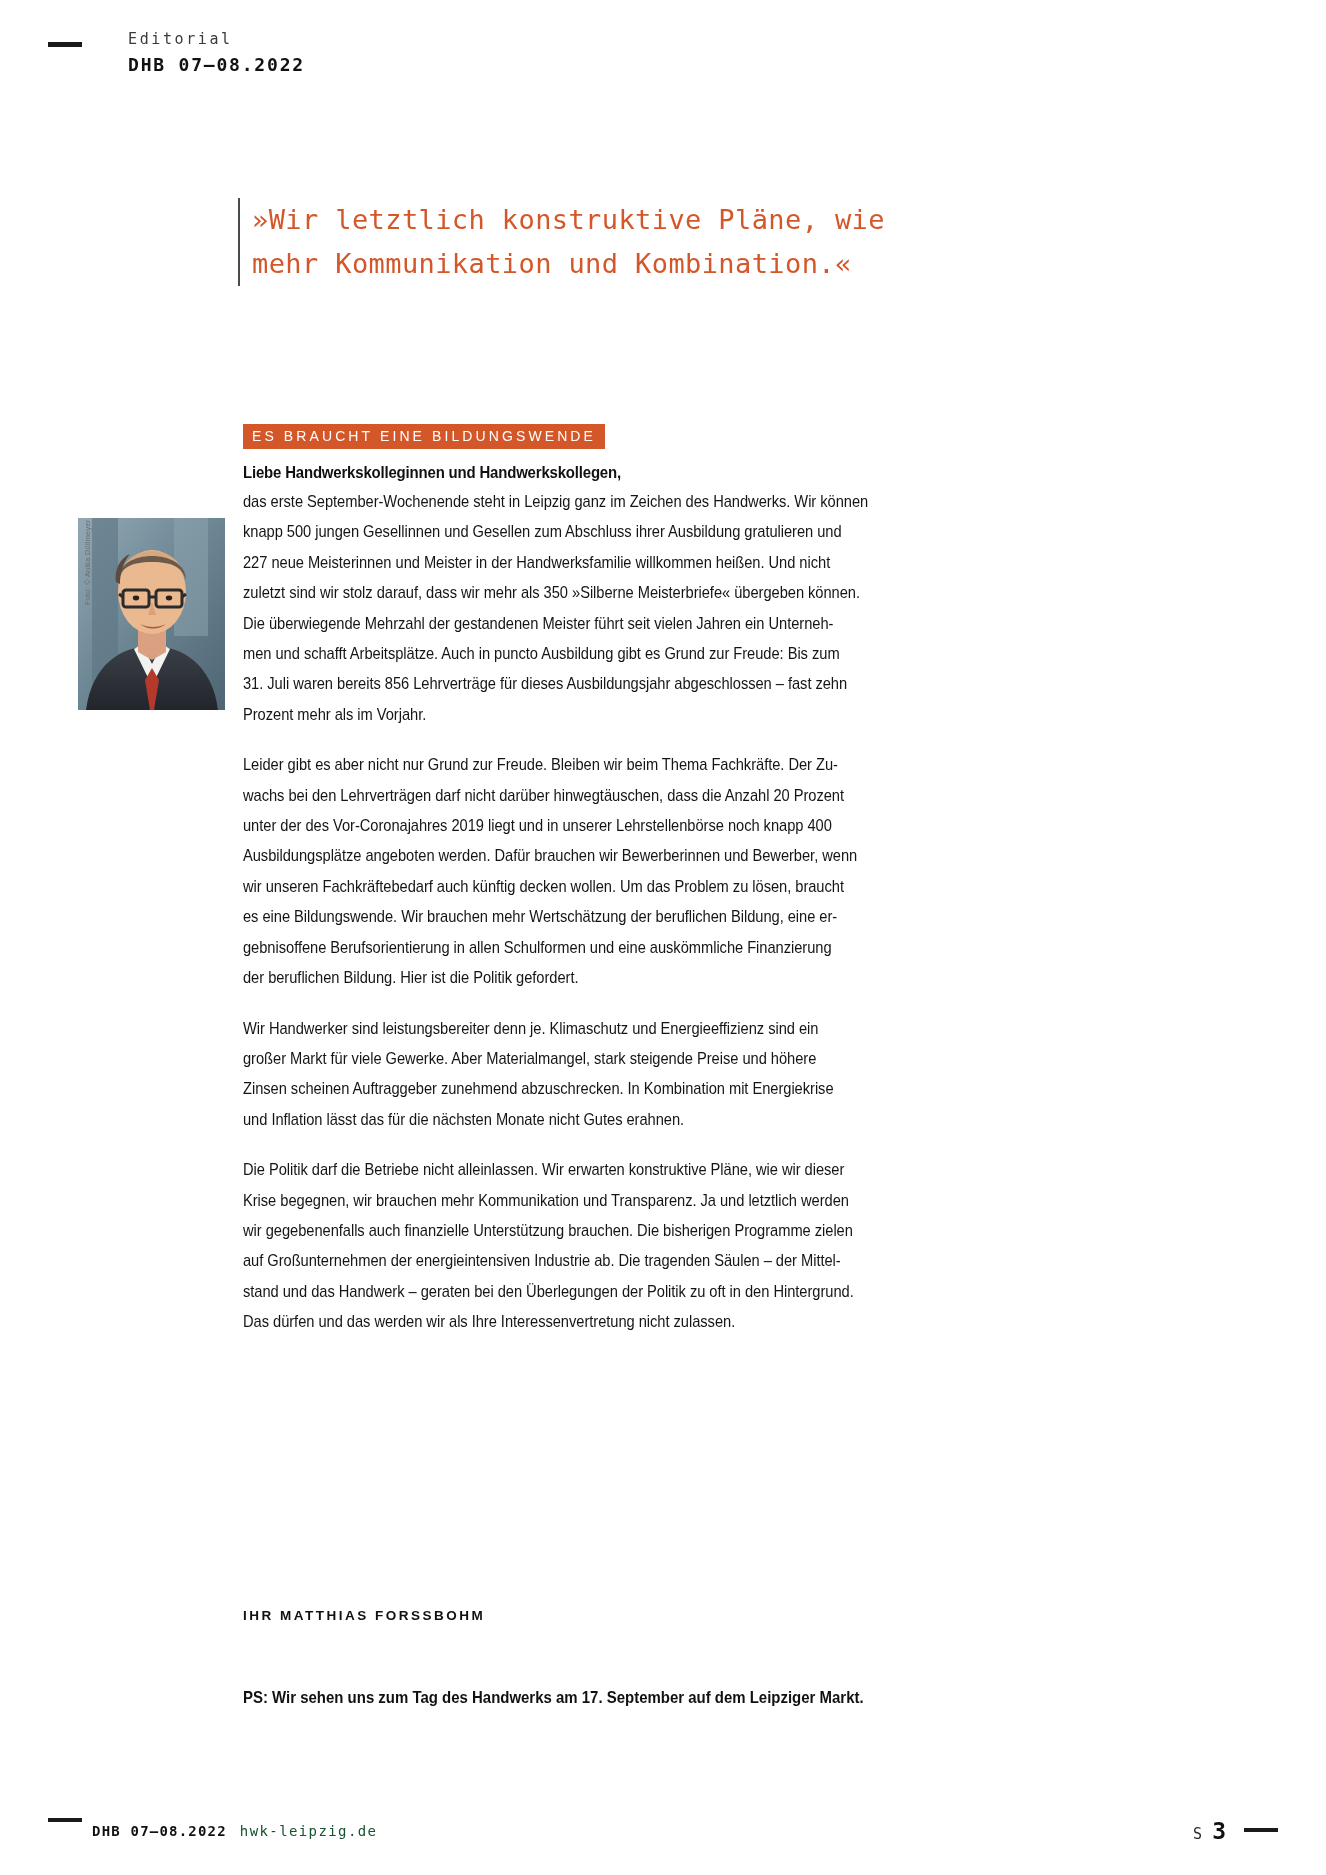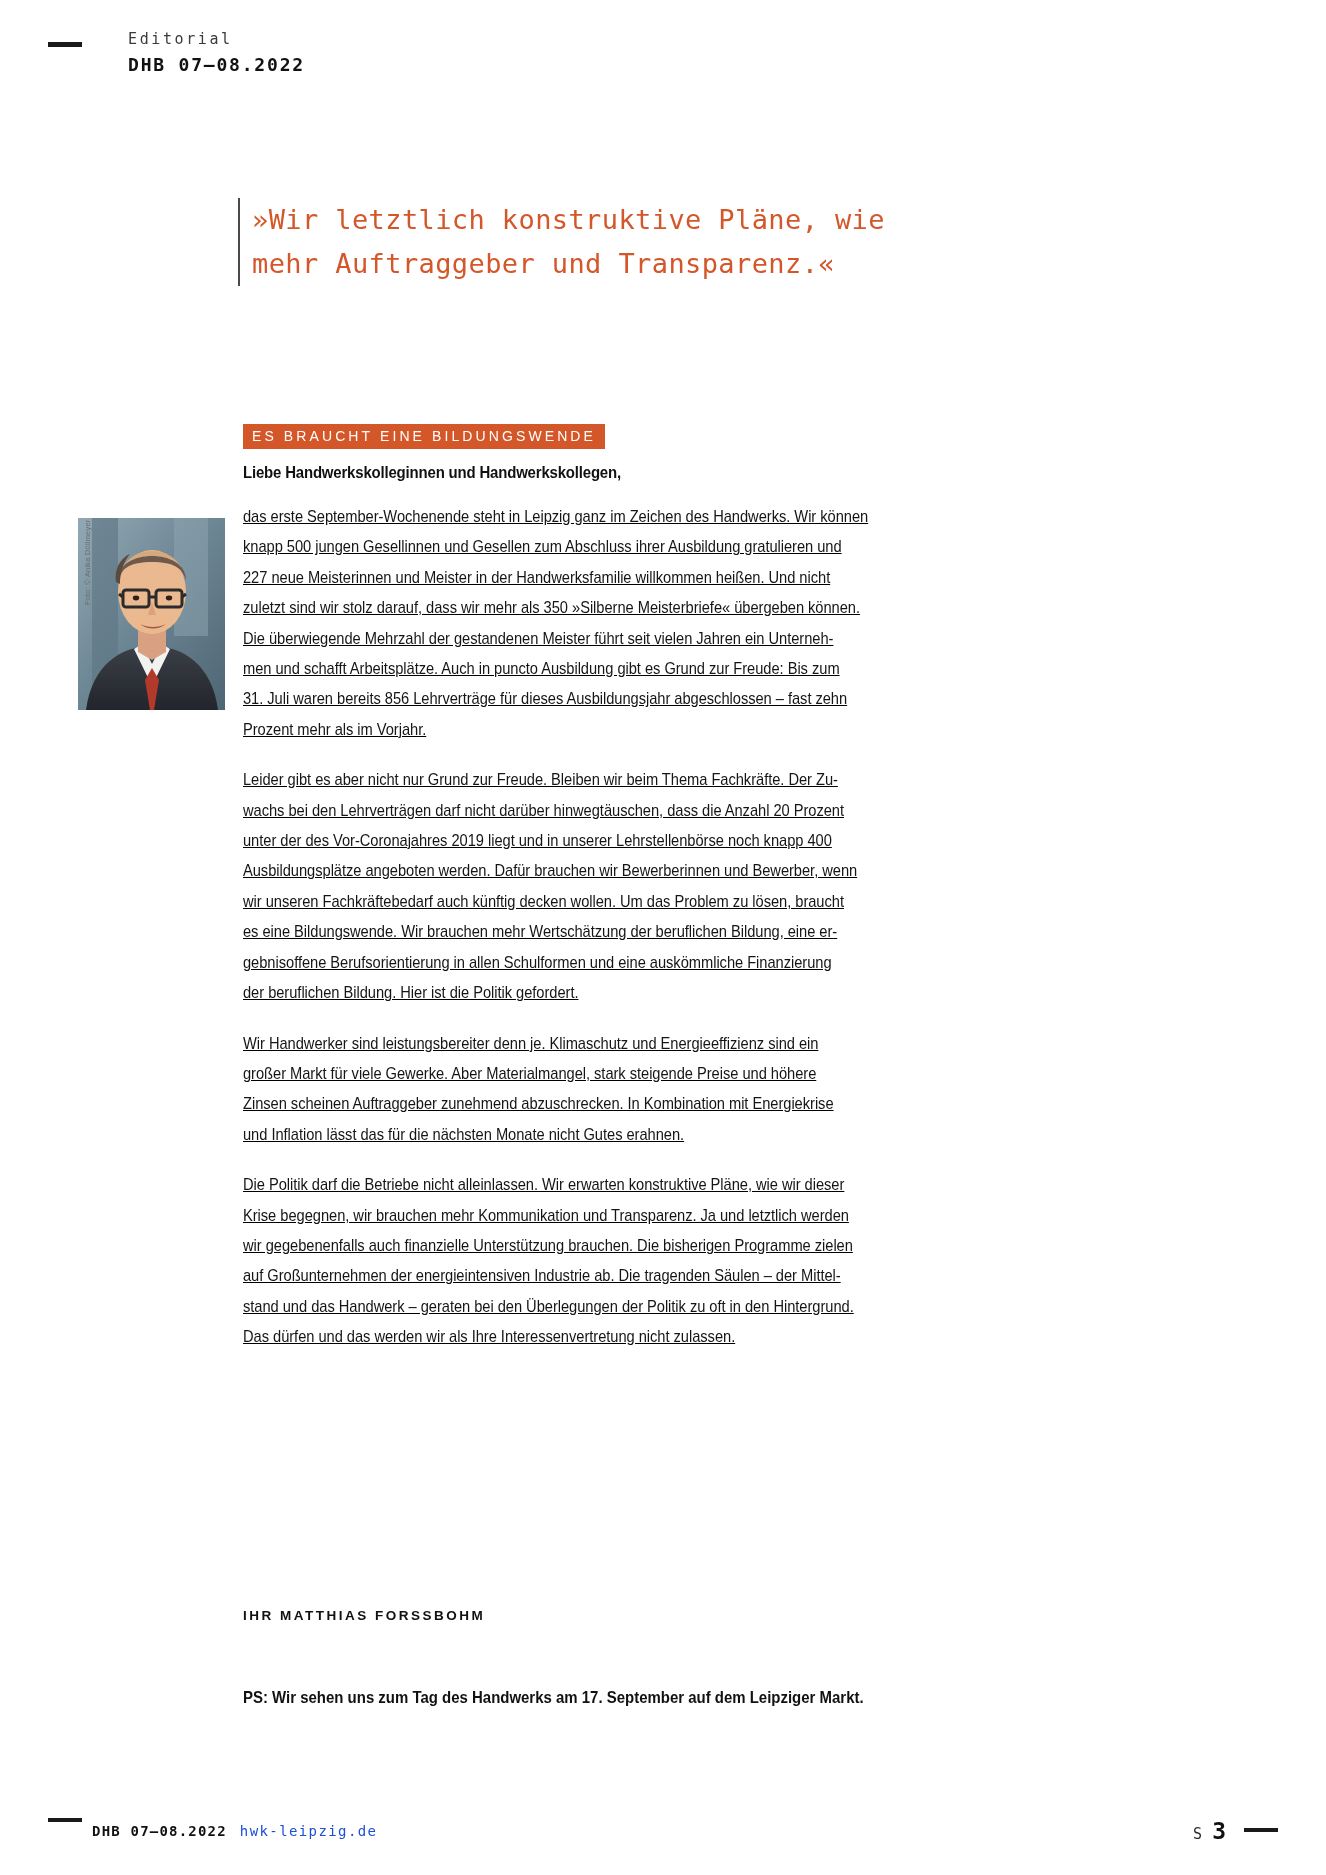--- a/index.html
+++ b/index.html
@@ -134,23 +134,22 @@
     letter-spacing: 0.2px;
     transform: rotate(-90deg);
     transform-origin: center center;
     white-space: nowrap;
   }
 
   
   .body-col {
     position: absolute;
     left: 243px;
-    top: 502px;
+    top: 487px;
     width: 660px;
-    text-decoration: underline;
   }
   .para {
     font-family: "Liberation Sans Narrow", "Liberation Sans", sans-serif;
     font-size: 16.6px;
     color: #151515;
     line-height: 30.4px;
     margin: 0 0 20px 0;
     text-align: justify;
     letter-spacing: -0.05px;
   }
@@ -213,21 +212,21 @@
     font-family: "DejaVu Sans Mono", monospace;
     font-size: 14px;
     font-weight: bold;
     letter-spacing: 1.2px;
     color: #111111;
   }
   .footer-site {
     font-family: "DejaVu Sans Mono", monospace;
     font-size: 14px;
     letter-spacing: 1.4px;
-    color: #1d4ed8;
+    color: #14532d;
   }
   .footer-right {
     position: absolute;
     right: 100px;
     top: 1818px;
     display: flex;
     align-items: baseline;
     gap: 9px;
     white-space: nowrap;
   }
@@ -260,21 +259,21 @@
   <div class="header">
     <div class="header-rule"></div>
     <div class="header-texts">
       <div class="header-kicker">Editorial</div>
       <div class="header-issue">DHB 07–08.2022</div>
     </div>
   </div>
 
   <div class="pullquote">
     <div class="pullquote-line">»Wir letztlich konstruktive Pläne, wie</div>
-    <div class="pullquote-line">mehr Auftraggeber und Transparenz.«</div>
+    <div class="pullquote-line">mehr Kommunikation und Kombination.«</div>
   </div>
 
   <div class="badge">ES BRAUCHT EINE BILDUNGSWENDE</div>
 
   <div class="salutation">Liebe Handwerkskolleginnen und Handwerkskollegen,</div>
 
   <div class="photo-wrap">
     <div class="photo">
       <svg viewBox="0 0 147 192" preserveAspectRatio="xMidYMid slice" aria-hidden="true">
         <defs>

